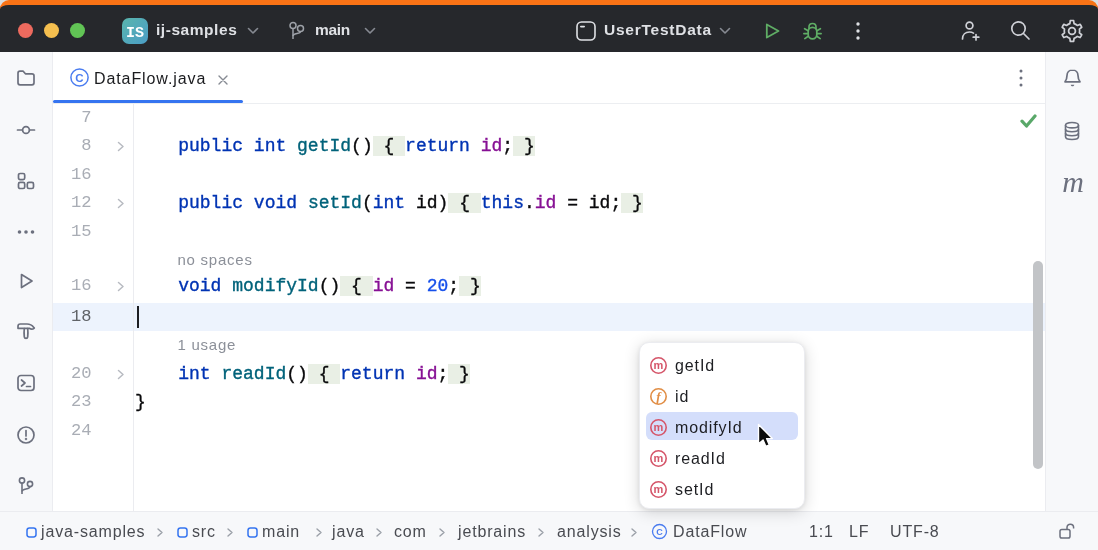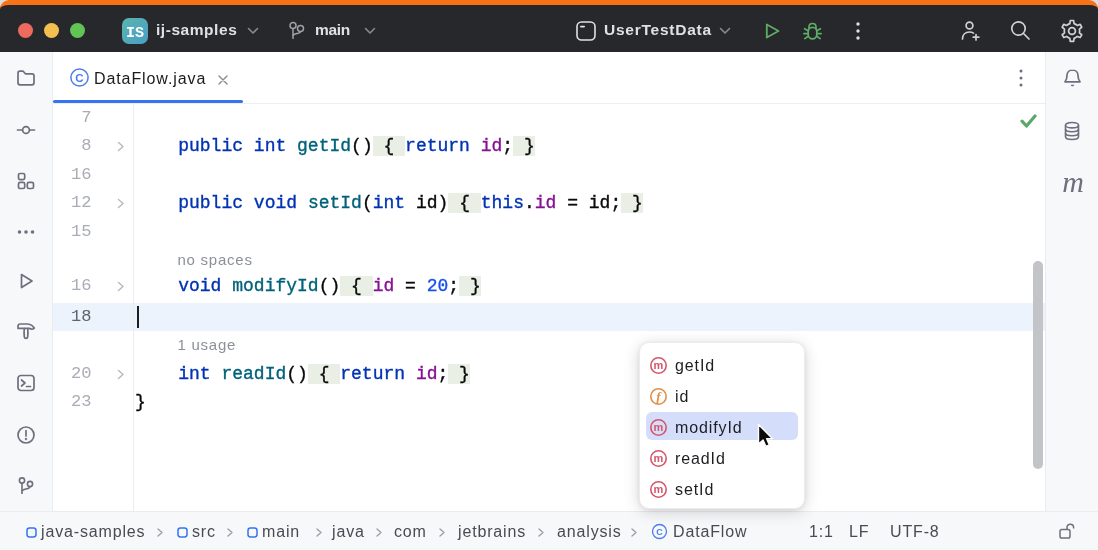--- a/index.html
+++ b/index.html
@@ -308,20 +308,23 @@
       <div class="lnum">20</div>
       <svg class="farrow" style="top:9px;" width="8" height="11" viewBox="0 0 8 11">
         <path d="M1.5 1.5 L6 5.5 L1.5 9.5" fill="none" stroke="#b7bac1" stroke-width="1.5" stroke-linecap="round" stroke-linejoin="round"></path>
       </svg>
       <div class="code">    <span class="k">int</span> <span class="m">readId</span>()<span class="fold"> { </span><span class="k">return</span> <span class="p">id</span>;<span class="fold2"> }</span></div>
     </div>
   <div class="row" style="top:284.3px;">
       <div class="lnum">23</div>
       <div class="code">}</div>
     </div>
+  <div class="row" style="top:312.7px;">
+      <div class="lnum">24</div>
+    </div>
 
   <div id="caret"></div>
 
   <svg class="abs" style="left:967px; top:10px;" width="17" height="15" viewBox="0 0 17 15">
       <path d="M2 7.2 L6.5 12 L15 2" fill="none" stroke="#59a869" stroke-width="3.2" stroke-linecap="round" stroke-linejoin="round"></path>
     </svg>
   <div id="scrollthumb"></div>
 </div>
 
 <div id="status">

